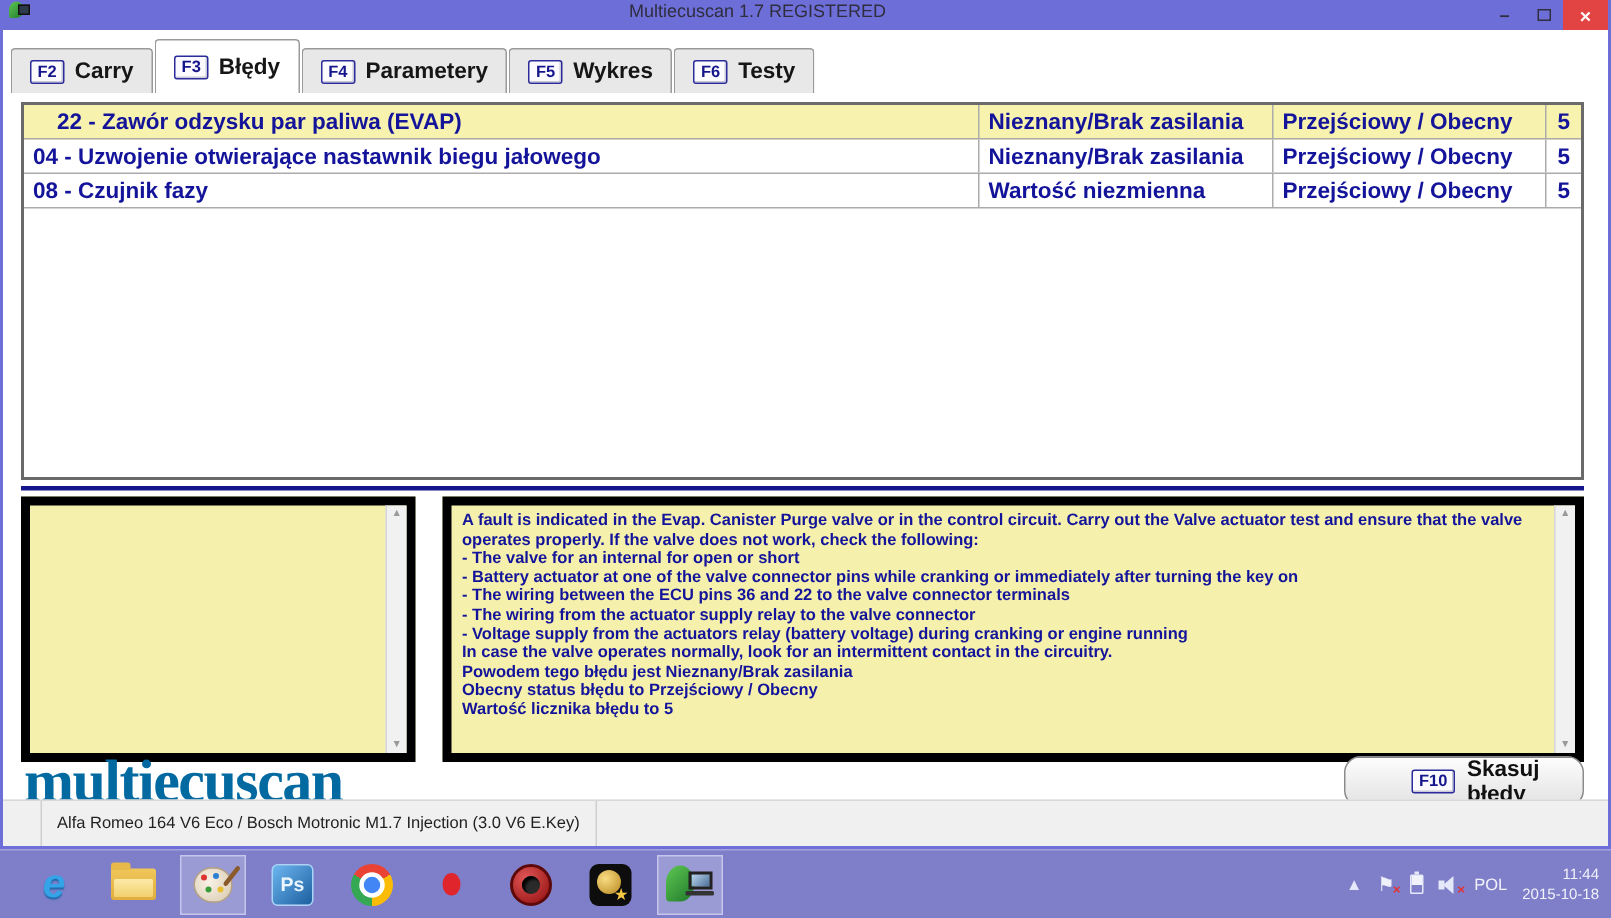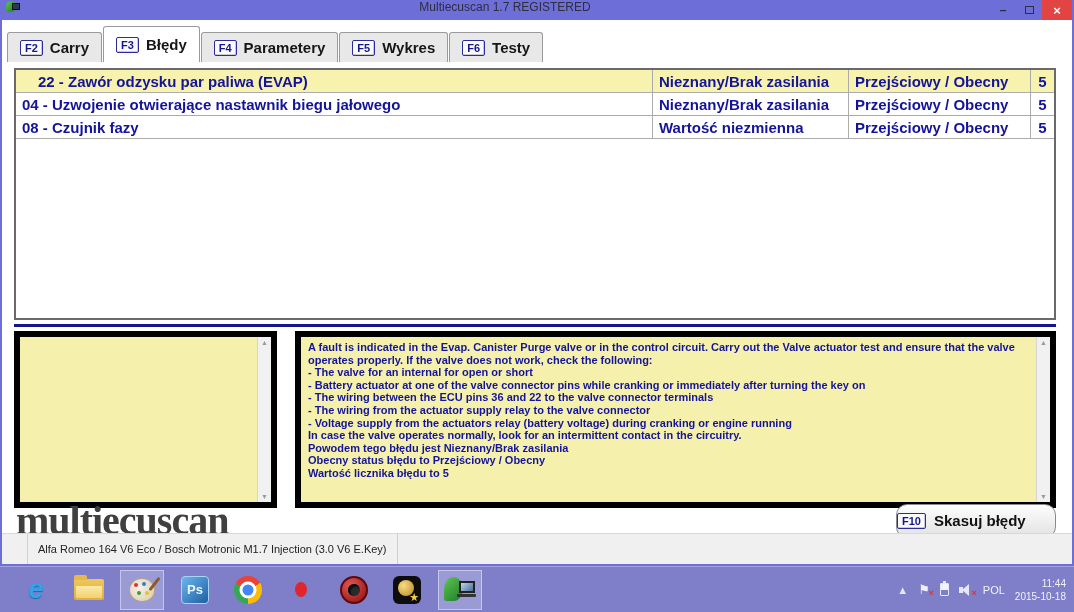--- a/index.html
+++ b/index.html
@@ -43,22 +43,22 @@
   
   .panels { display:flex; margin:4px 16px 0 12px; height:177px; gap:18px; flex-shrink:0; }
   .panel { background:#f5f1ac; border:6px solid #000000; display:flex; }
   .panel-left { width:263px; }
   .panel-right { flex:1; }
   .panel-content { flex:1; padding:4px 7px; color:#14149b; font-weight:700; font-size:11px; line-height:12.6px; overflow:hidden; }
   .scrollbar { width:14px; background:#f1f1f1; border-left:1px solid #d5d5d5; display:flex; flex-direction:column; justify-content:space-between; align-items:center; padding:2px 0; color:#9a9a9a; font-size:7px; }
 
   
   .footerrow { flex:1; display:flex; align-items:center; justify-content:space-between; padding:2px 16px 2px 14px; min-height:0; }
-  .logo { font-family:"Liberation Serif",serif; font-weight:700; font-size:40px; color:#404040; line-height:1; letter-spacing:-1px; }
-  .clear-btn { width:160px; height:34px; display:flex; align-items:center; justify-content:flex-start; gap:8px; border:1px solid #8a8a8a; border-radius:11px; background:linear-gradient(#fdfdfd,#e2e2e2); cursor:default; }
+  .logo { font-family:"Liberation Serif",serif; font-weight:700; font-size:40px; color:#0369a1; line-height:1; letter-spacing:-1px; }
+  .clear-btn { width:160px; height:34px; display:flex; align-items:center; justify-content:space-between; gap:8px; border:1px solid #8a8a8a; border-radius:11px; background:linear-gradient(#fdfdfd,#e2e2e2); cursor:default;padding-left:44px; }
   .clear-btn-label { font-weight:700; font-size:15px; color:#111; }
 
   
   .statusbar { height:31px; background:#f0f0f0; border-top:1px solid #d8d8d8; display:flex; align-items:stretch; font-size:11px; color:#222; flex-shrink:0; }
   .sb-cell0 { width:26px; border-right:1px solid #cfcfcf; }
   .sb-cell1 { padding:0 10px; border-right:1px solid #cfcfcf; display:flex; align-items:center; white-space:nowrap; }
 
   
   .taskbar { height:46px; background:#7e7ec9; border-top:1px solid #a2a2de; display:flex; align-items:center; padding:0 8px 0 14px; flex-shrink:0; }
   .tb-icons { display:flex; align-items:center; gap:9px; flex:1; }

